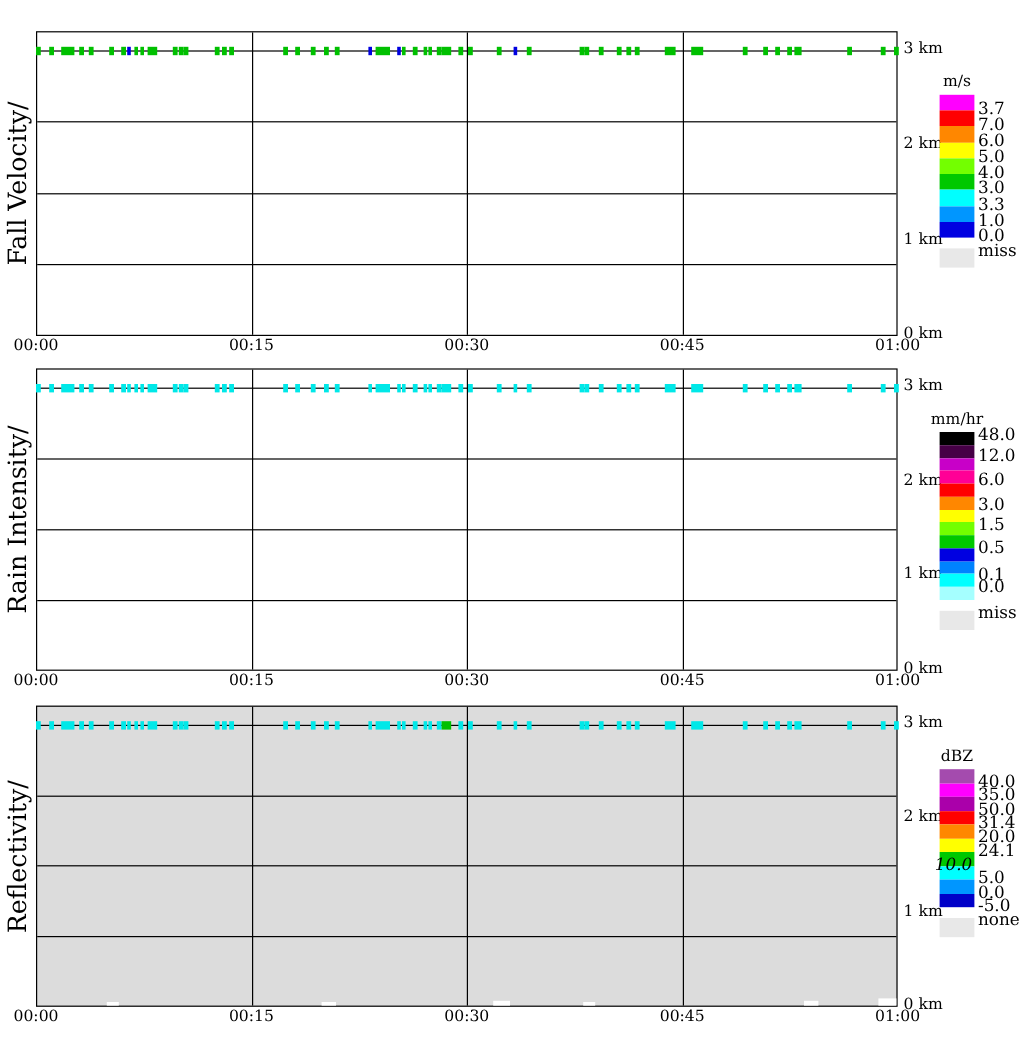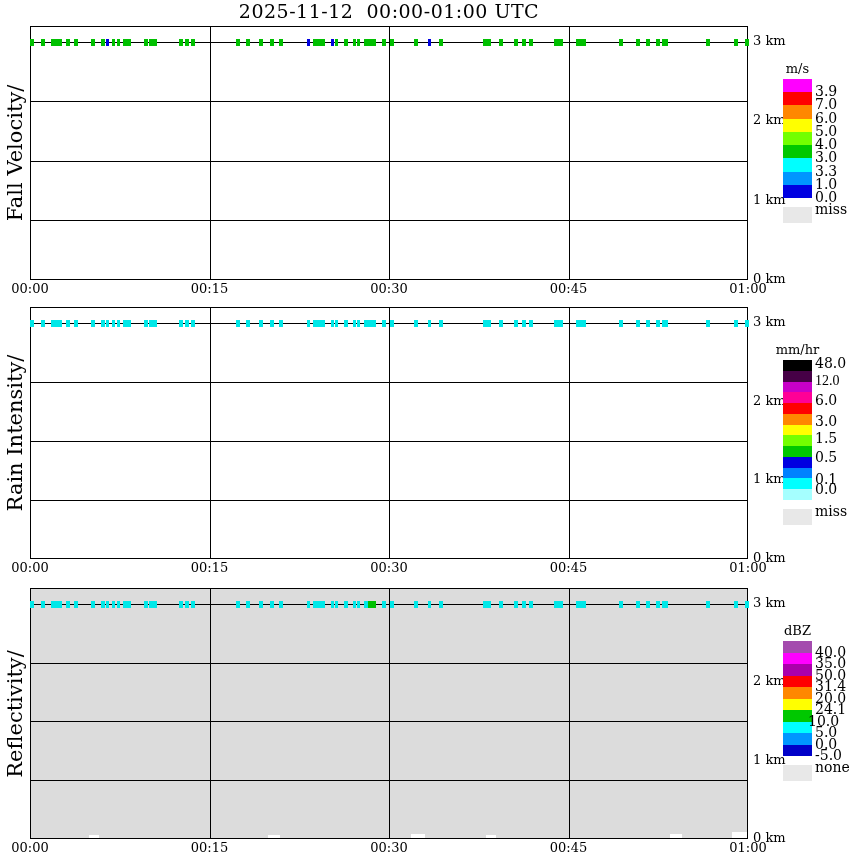--- a/index.html
+++ b/index.html
@@ -19,21 +19,20 @@
   .cbunit{position:absolute;text-align:center;font-size:13px;line-height:14px;}
   .cbmiss{position:absolute;}
   .ylabel-wrap{position:absolute;}
   .ylabel{position:absolute;left:50%;top:50%;transform:translate(-50%,-50%) rotate(-90deg);
           white-space:nowrap;font-size:21px;}
 </style>
 </head>
 <body>
 
 <div id="page">
-  <div class="title">2025-11-12  00:00-01:00 UTC</div>
 
   <section>
     <div class="ylabel-wrap" style="left: 0px; top: 26px; width: 30px; height: 254px;">
       <span class="ylabel">Fall Velocity/</span>
     </div>
     <div class="plot-area" style="left: 30px; top: 26px; width: 718px; height: 254px; background: rgb(255, 255, 255);">
         <div class="hline" style="top: 14.875px;"></div>
         <div class="hline" style="top: 74.4126px;"></div>
         <div class="hline" style="top: 133.95px;"></div>
         <div class="hline" style="top: 193.462px;"></div>
@@ -251,21 +250,21 @@
       <div class="cbseg" style="background: rgb(255, 0, 255);"></div>
       <div class="cbseg" style="background: rgb(255, 0, 0);"></div>
       <div class="cbseg" style="background: rgb(255, 135, 0);"></div>
       <div class="cbseg" style="background: rgb(255, 255, 0);"></div>
       <div class="cbseg" style="background: rgb(115, 255, 0);"></div>
       <div class="cbseg" style="background: rgb(0, 200, 0);"></div>
       <div class="cbseg" style="background: rgb(0, 255, 255);"></div>
       <div class="cbseg" style="background: rgb(0, 150, 255);"></div>
       <div class="cbseg" style="background: rgb(0, 0, 225);"></div>
     </div>
-    <div class="cblab" style="left: 815px; top: 84.209px;">3.9</div>
+    <div class="cblab" style="left: 815px; top: 84.209px;">3.7</div>
     <div class="cblab" style="left: 815px; top: 97.418px;">7.0</div>
     <div class="cblab" style="left: 815px; top: 110.627px;">6.0</div>
     <div class="cblab" style="left: 815px; top: 123.836px;">5.0</div>
     <div class="cblab" style="left: 815px; top: 137.164px;">4.0</div>
     <div class="cblab" style="left: 815px; top: 150.373px;">3.0</div>
     <div class="cblab" style="left: 815px; top: 163.582px;">3.3</div>
     <div class="cblab" style="left: 815px; top: 176.791px;">1.0</div>
     <div class="cblab" style="left: 815px; top: 190px;">0.0</div>
     <div class="cbmiss" style="left: 783px; top: 207px; width: 29px; height: 16px; background: rgb(232, 232, 232);"></div>
     <div class="cblab" style="left: 815px; top: 202px;">miss</div>
@@ -288,21 +287,21 @@
       <div class="cbseg" style="background: rgb(255, 135, 0);"></div>
       <div class="cbseg" style="background: rgb(255, 255, 0);"></div>
       <div class="cbseg" style="background: rgb(115, 255, 0);"></div>
       <div class="cbseg" style="background: rgb(0, 200, 0);"></div>
       <div class="cbseg" style="background: rgb(0, 0, 225);"></div>
       <div class="cbseg" style="background: rgb(0, 130, 255);"></div>
       <div class="cbseg" style="background: rgb(0, 255, 255);"></div>
       <div class="cbseg" style="background: rgb(165, 255, 255);"></div>
     </div>
     <div class="cblab" style="left: 815px; top: 356.2px;">48.0</div>
-    <div class="cblab" style="left: 815px; top: 373px; font-family: Liberation Serif, serif;">12.0</div>
+    <div class="cblab" style="left: 815px; top: 373px;">12.0</div>
     <div class="cblab" style="left: 815px; top: 392.6px;">6.0</div>
     <div class="cblab" style="left: 815px; top: 413.6px;">3.0</div>
     <div class="cblab" style="left: 815px; top: 431.1px;">1.5</div>
     <div class="cblab" style="left: 815px; top: 450px;">0.5</div>
     <div class="cblab" style="left: 815px; top: 471.7px;">0.1</div>
     <div class="cblab" style="left: 815px; top: 482.2px;">0.0</div>
     <div class="cbmiss" style="left: 783px; top: 509px; width: 29px; height: 16px; background: rgb(232, 232, 232);"></div>
     <div class="cblab" style="left: 815px; top: 504px;">miss</div>
     <div class="km" style="left: 753px; top: 595.688px;">3 km</div>
     <div class="km" style="left: 753px; top: 674.125px;">2 km</div>
@@ -325,19 +324,19 @@
       <div class="cbseg" style="background: rgb(0, 255, 255);"></div>
       <div class="cbseg" style="background: rgb(0, 150, 255);"></div>
       <div class="cbseg" style="background: rgb(0, 0, 200);"></div>
     </div>
     <div class="cblab" style="left: 815px; top: 644.5px;">40.0</div>
     <div class="cblab" style="left: 815px; top: 656px;">35.0</div>
     <div class="cblab" style="left: 815px; top: 667.5px;">50.0</div>
     <div class="cblab" style="left: 815px; top: 679px;">31.4</div>
     <div class="cblab" style="left: 815px; top: 690.5px;">20.0</div>
     <div class="cblab" style="left: 815px; top: 702px;">24.1</div>
-    <div class="cblab" style="left: 808px; top: 713.5px;">10.0</div>
+    <div class="cblab" style="left: 779px; top: 713.5px; font-style: italic;">10.0</div>
     <div class="cblab" style="left: 815px; top: 725px;">5.0</div>
     <div class="cblab" style="left: 815px; top: 736.5px;">0.0</div>
     <div class="cblab" style="left: 815px; top: 748px;">-5.0</div>
     <div class="cbmiss" style="left: 783px; top: 765px; width: 29px; height: 16px; background: rgb(232, 232, 232);"></div>
     <div class="cblab" style="left: 815px; top: 760px;">none</div>
   </div>
 
 </body></html>

